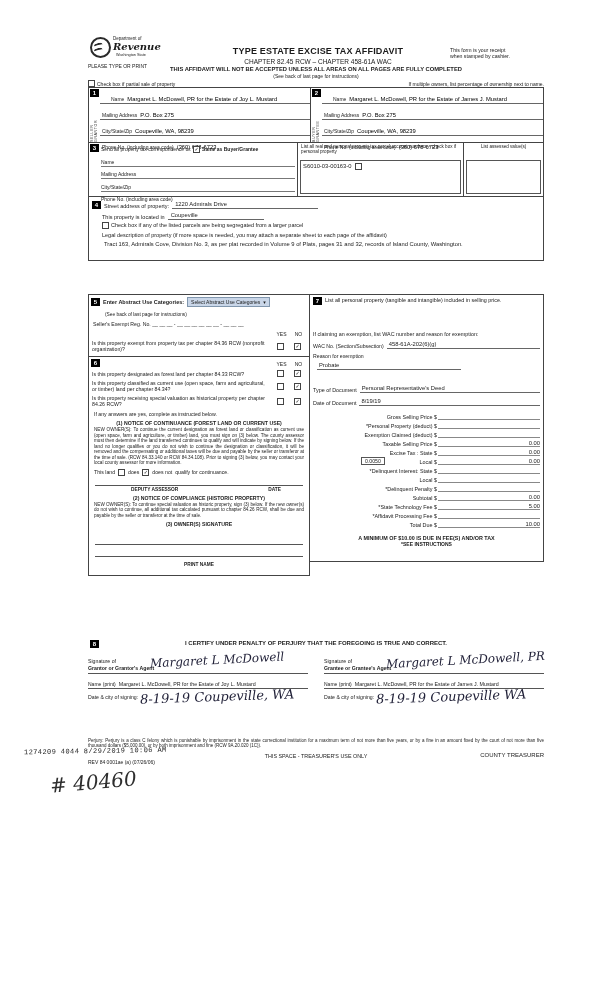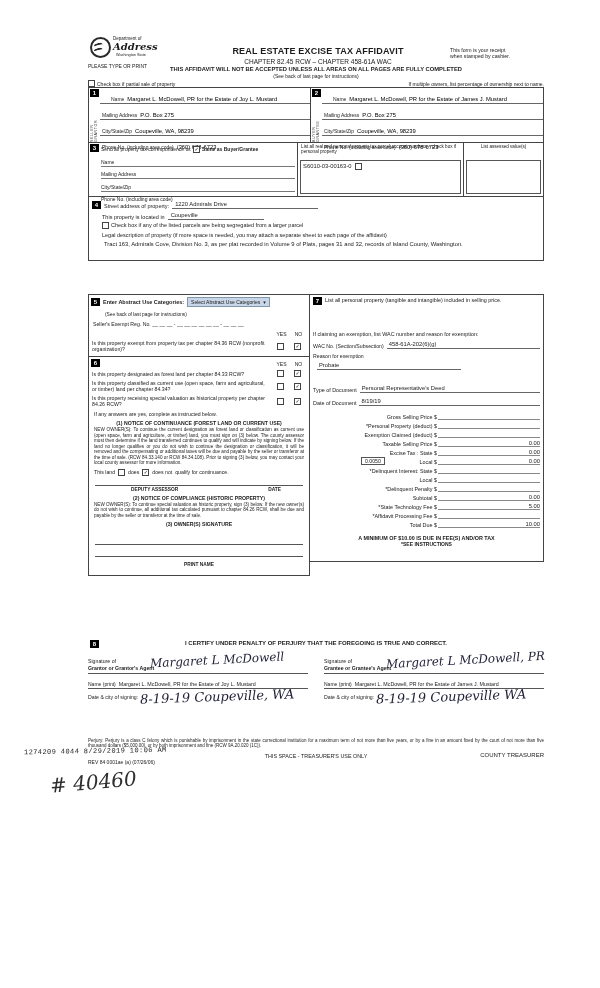--- a/index.html
+++ b/index.html
@@ -125,26 +125,26 @@
 </style>
 </head>
 <body>
 
 <div class="page">
   <div class="form">
 
     <div class="logo">
       <span class="logo-circle"></span>
       <span class="logo-dept">Department of</span>
-      <span class="logo-rev">Address</span>
+      <span class="logo-rev">Revenue</span>
       <span class="logo-wa">Washington State</span>
     </div>
     <div class="type-print">PLEASE TYPE OR PRINT</div>
     <div class="title-block">
-      <div class="title">REAL ESTATE EXCISE TAX AFFIDAVIT</div>
+      <div class="title">TYPE ESTATE EXCISE TAX AFFIDAVIT</div>
       <div class="chapter">CHAPTER 82.45 RCW – CHAPTER 458-61A WAC</div>
     </div>
     <div class="receipt-note">
       <div>This form is your receipt</div>
       <div>when stamped by cashier.</div>
     </div>
     <div class="warning">THIS AFFIDAVIT WILL NOT BE ACCEPTED UNLESS ALL AREAS ON ALL PAGES ARE FULLY COMPLETED</div>
     <div class="see-back">(See back of last page for instructions)</div>
 
     <div class="partial-row">

